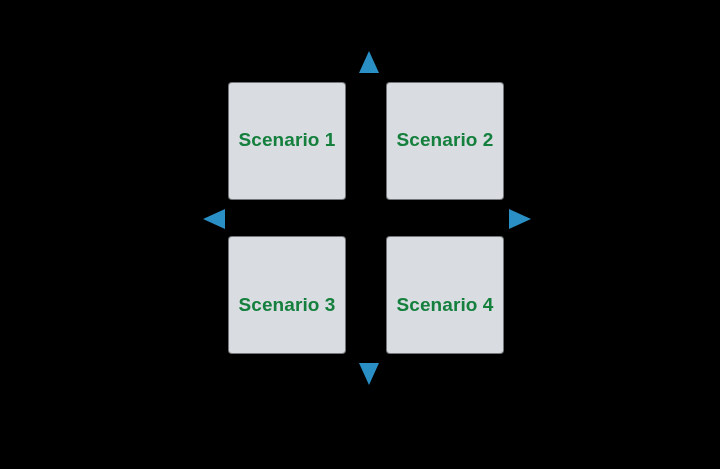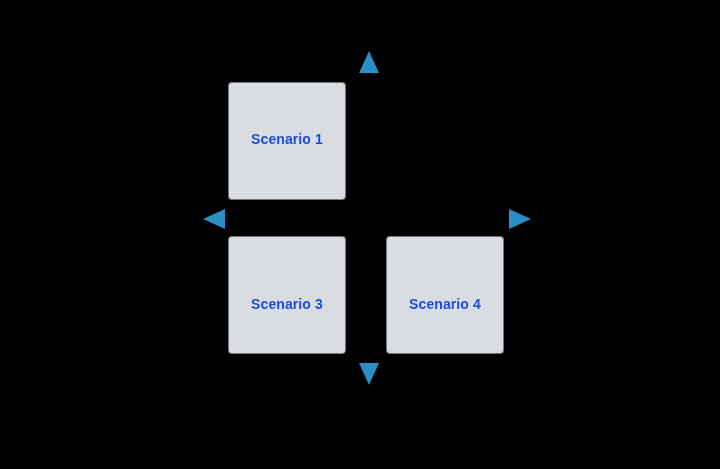--- a/index.html
+++ b/index.html
@@ -24,23 +24,23 @@
     background: #d9dde1;
     border-radius: 3px;
     box-shadow: 0 0 0 1px rgba(210, 214, 218, 0.55);
     display: flex;
     align-items: center;
     justify-content: center;
     box-sizing: border-box;
   }
   .quadrant-label {
     font-family: "Liberation Sans", sans-serif;
-    font-size: 14px;
+    font-size: 19px;
     font-weight: bold;
-    color: #1d4ed8;
+    color: #15803d;
     letter-spacing: 0.1px;
     line-height: 1;
     white-space: nowrap;
   }
   #box-q1 { left: 229px; top: 83px; }
   #box-q2 { left: 387px; top: 83px; }
   #box-q3 { left: 229px; top: 237px; }
   #box-q4 { left: 387px; top: 237px; }
   
   #box-q1 .quadrant-label,
@@ -92,20 +92,23 @@
     <line x1="210" y1="219" x2="524" y2="219" stroke="url(#hgrad)" stroke-width="4"></line>
 
     <polygon points="203,219 225,229 225,209" fill="#2a8fc4"></polygon>
     <polygon points="531,219 509,229 509,209" fill="#2a8fc4"></polygon>
   </svg>
 
   <div class="quadrant-box" id="box-q1">
     <span class="quadrant-label">Scenario 1</span>
   </div>
 
+  <div class="quadrant-box" id="box-q2">
+    <span class="quadrant-label">Scenario 2</span>
+  </div>
 
   <div class="quadrant-box" id="box-q3">
     <span class="quadrant-label">Scenario 3</span>
   </div>
 
   <div class="quadrant-box" id="box-q4">
     <span class="quadrant-label">Scenario 4</span>
   </div>
 
 </div>

